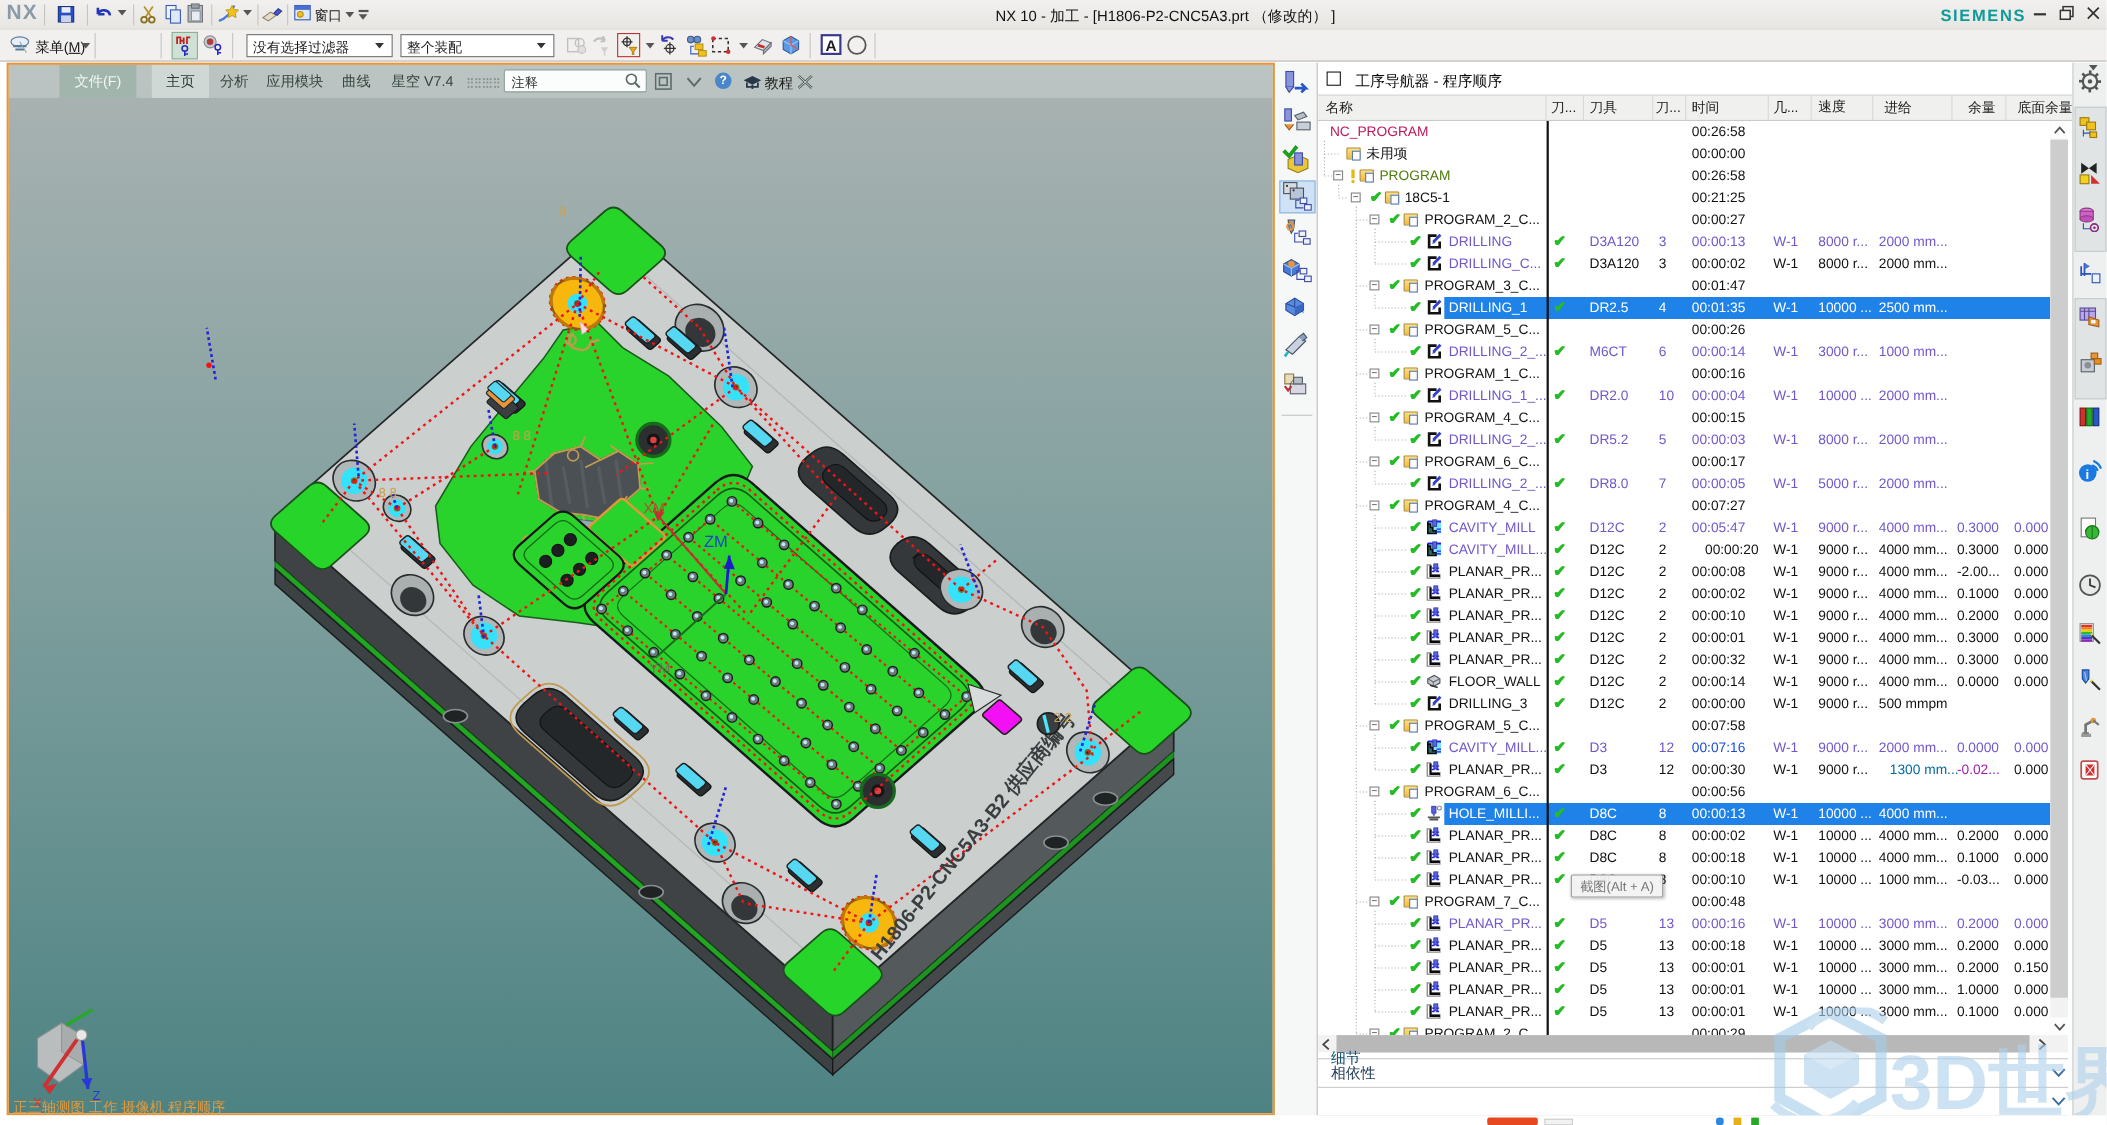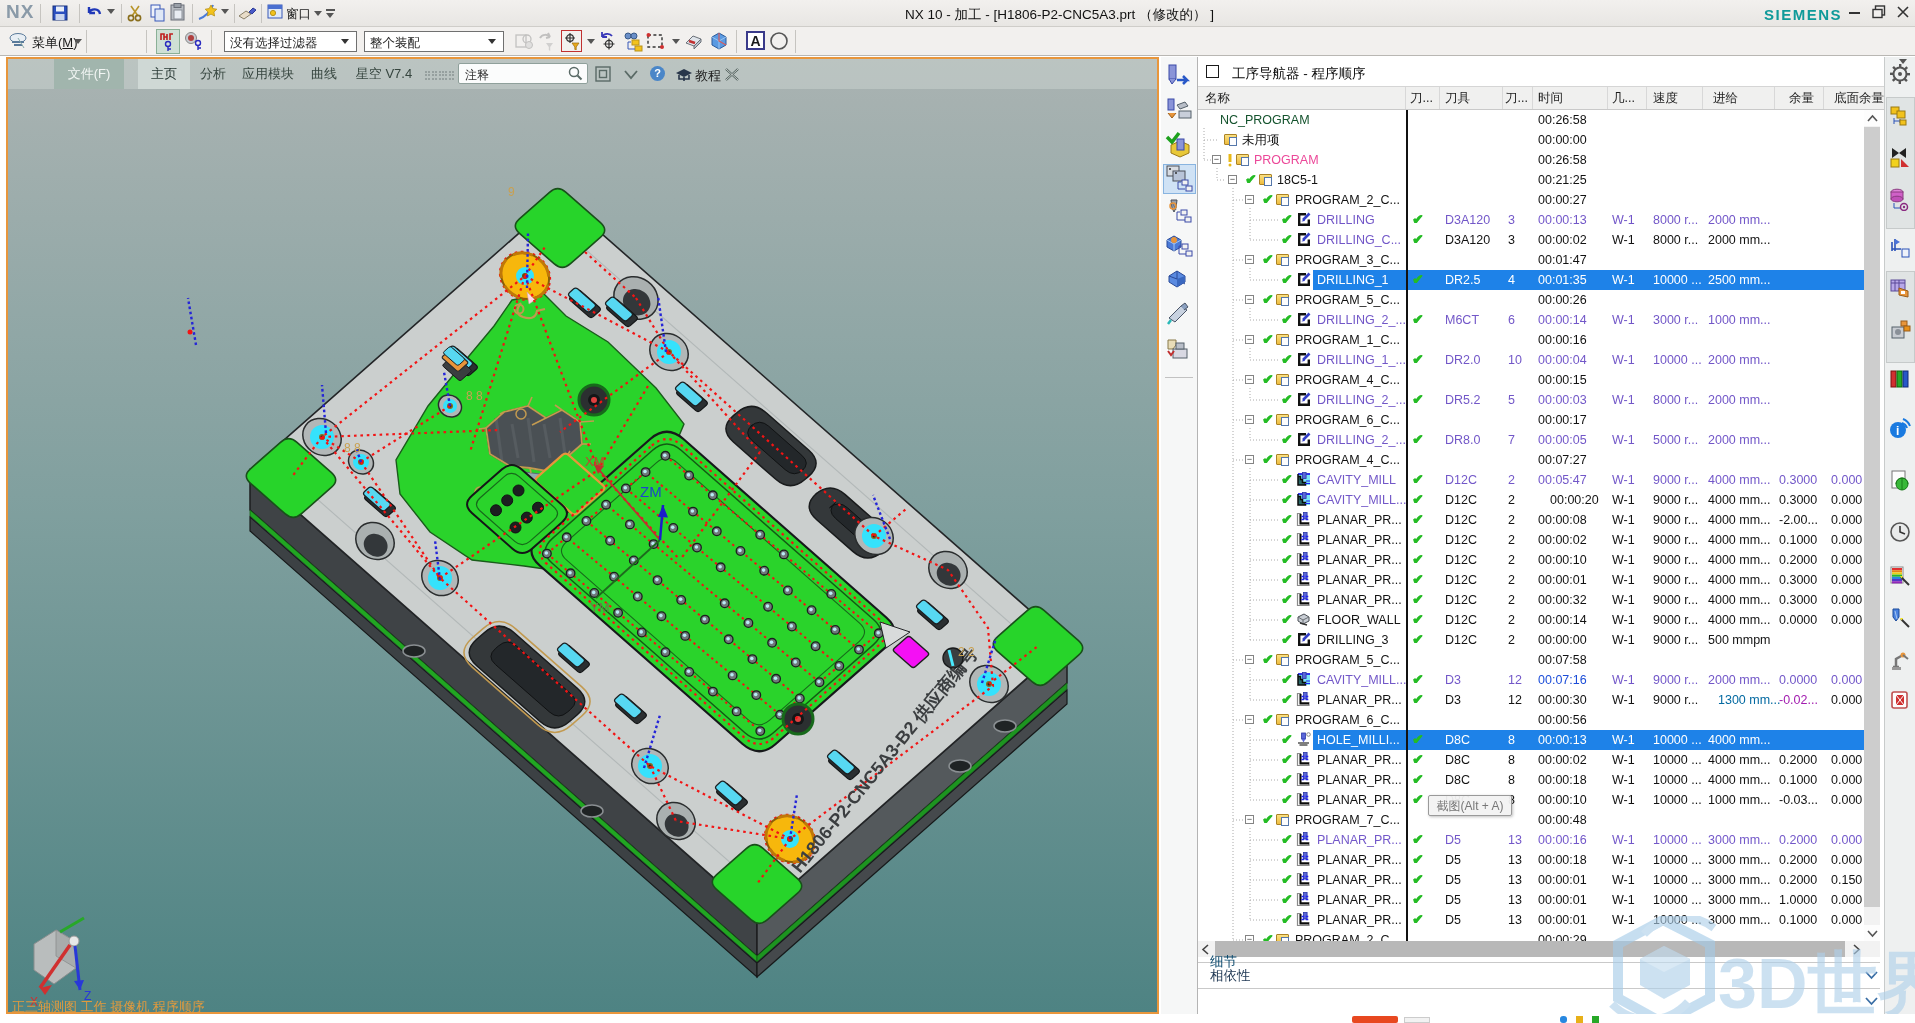--- a/index.html
+++ b/index.html
@@ -692,50 +692,50 @@
 <div id="navpanel">
 <div class="abs" style="left:8px;top:8px;width:13px;height:13px;border:1.6px solid #1a1a1a;background:#fff;"></div>
 <div class="abs" style="left:34px;top:8px;font-size:13.5px;color:#0a0a0a;">工序导航器 - 程序顺序</div>
 <div class="abs" style="left:0px;top:29px;width:686px;height:24px;background:#f0f0ef;border-top:1px solid #d5d5d5;border-bottom:1px solid #c9c9c9;"></div>
 <div class="hdrcell" style="left:7px;top:30px;">名称</div>
 <div class="hdrcell" style="left:212px;top:30px;">刀...</div>
 <div class="hdrcell" style="left:247px;top:30px;">刀具</div>
 <div class="hdrcell" style="left:307px;top:30px;">刀...</div>
 <div class="hdrcell" style="left:340px;top:30px;">时间</div>
 <div class="hdrcell" style="left:414px;top:30px;">几...</div>
-<div class="hdrcell" style="left:455px;top:30px;">速度</div>
+<div class="hdrcell" style="left:455px;top:30px;font-family:Liberation Mono, monospace;">速度</div>
 <div class="hdrcell" style="left:515px;top:30px;">进给</div>
 <div class="hdrcell" style="left:591px;top:30px;">余量</div>
 <div class="hdrcell" style="left:636px;top:30px;">底面余量</div>
 <div class="abs" style="left:207px;top:30px;width:1px;height:22px;background:#d8d8d8;"></div>
 <div class="abs" style="left:241px;top:30px;width:1px;height:22px;background:#d8d8d8;"></div>
 <div class="abs" style="left:304px;top:30px;width:1px;height:22px;background:#d8d8d8;"></div>
 <div class="abs" style="left:334px;top:30px;width:1px;height:22px;background:#d8d8d8;"></div>
 <div class="abs" style="left:409px;top:30px;width:1px;height:22px;background:#d8d8d8;"></div>
 <div class="abs" style="left:448px;top:30px;width:1px;height:22px;background:#d8d8d8;"></div>
 <div class="abs" style="left:504px;top:30px;width:1px;height:22px;background:#d8d8d8;"></div>
 <div class="abs" style="left:576px;top:30px;width:1px;height:22px;background:#d8d8d8;"></div>
 <div class="abs" style="left:625px;top:30px;width:1px;height:22px;background:#d8d8d8;"></div>
 <div class="row" style="top:53px;height:20px;">
-      <div class="cell" style="left:22px;color:#14532d">NC_PROGRAM</div>
+      <div class="cell" style="left:11px;color:#be185d">NC_PROGRAM</div>
       <div class="cell" style="left:340px;color:#121212">00:26:58</div>
     </div>
 <div class="row" style="top:73px;height:20px;">
       <span class="fold" style="left:26px;"></span>
       <div class="cell" style="left:44px;color:#121212">未用项</div>
       <div class="cell" style="left:340px;color:#121212">00:00:00</div>
     </div>
 <div class="row" style="top:93px;height:20px;">
       <div class="exp" style="left:14px;">−</div>
       <div class="abs" style="left:28px;top:3px;width:6px;height:13px;"><svg width="8" height="14">
           <path d="M4,1 l0,8" stroke="#e8b818" stroke-width="3"></path>
           <circle cx="4" cy="12" r="1.5" fill="#e8b818"></circle>
         </svg></div>
       <span class="fold" style="left:38px;"></span>
-      <div class="cell" style="left:56px;color:#ec4899">PROGRAM</div>
+      <div class="cell" style="left:56px;color:#4d7c0f">PROGRAM</div>
       <div class="cell" style="left:340px;color:#121212">00:26:58</div>
     </div>
 <div class="row" style="top:113px;height:20px;">
       <div class="exp" style="left:30px;">−</div>
       <span class="chk abs" style="left:47px;top:0px;">✔</span>
       <span class="fold" style="left:61px;"></span>
       <div class="cell" style="left:79px;color:#121212">18C5-1</div>
       <div class="cell" style="left:340px;color:#121212">00:21:25</div>
     </div>
 <div class="row" style="top:133px;height:20px;">

